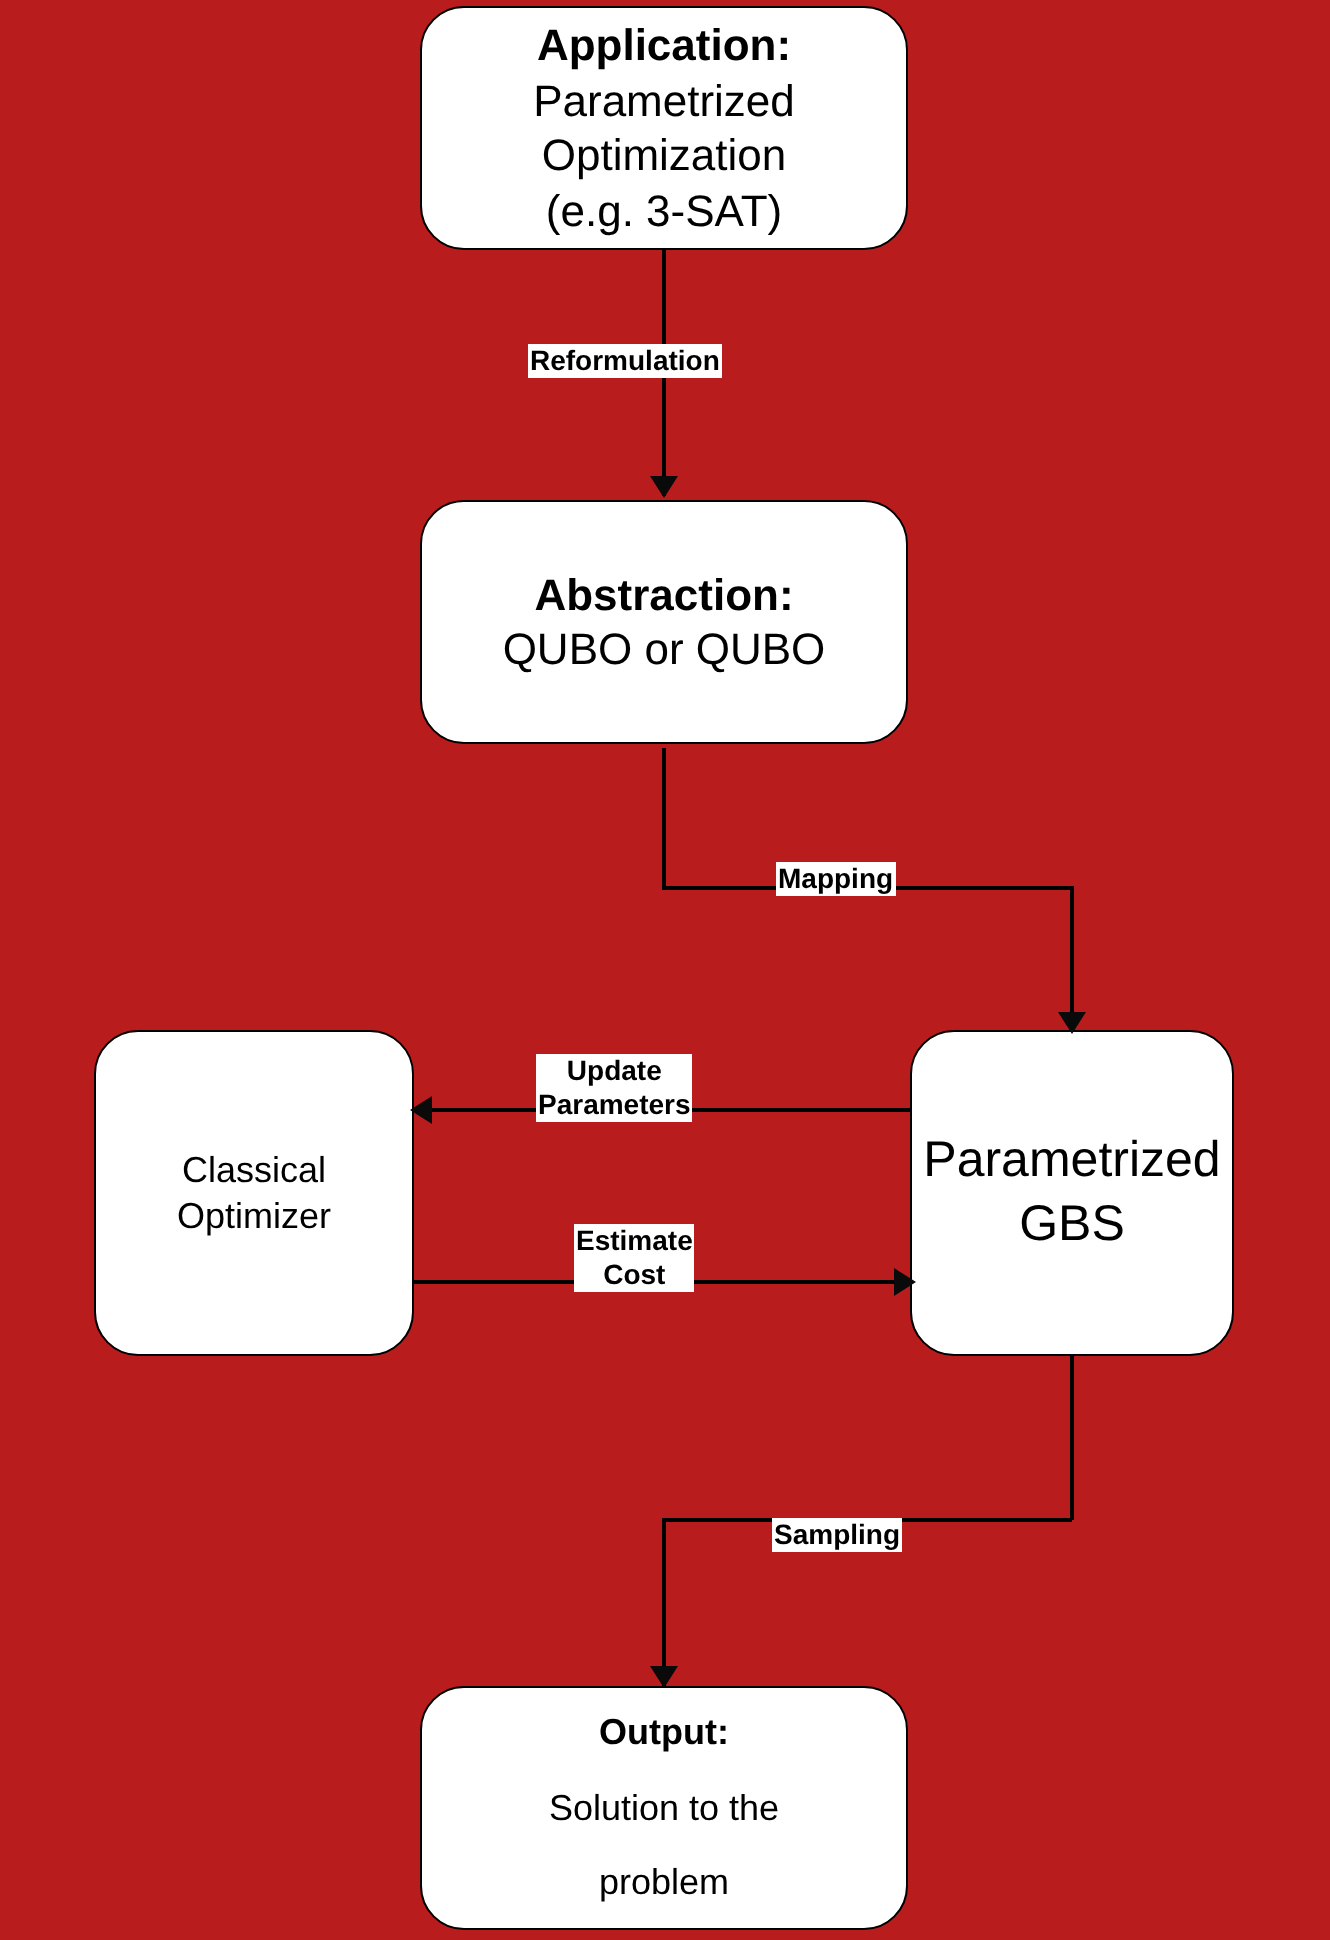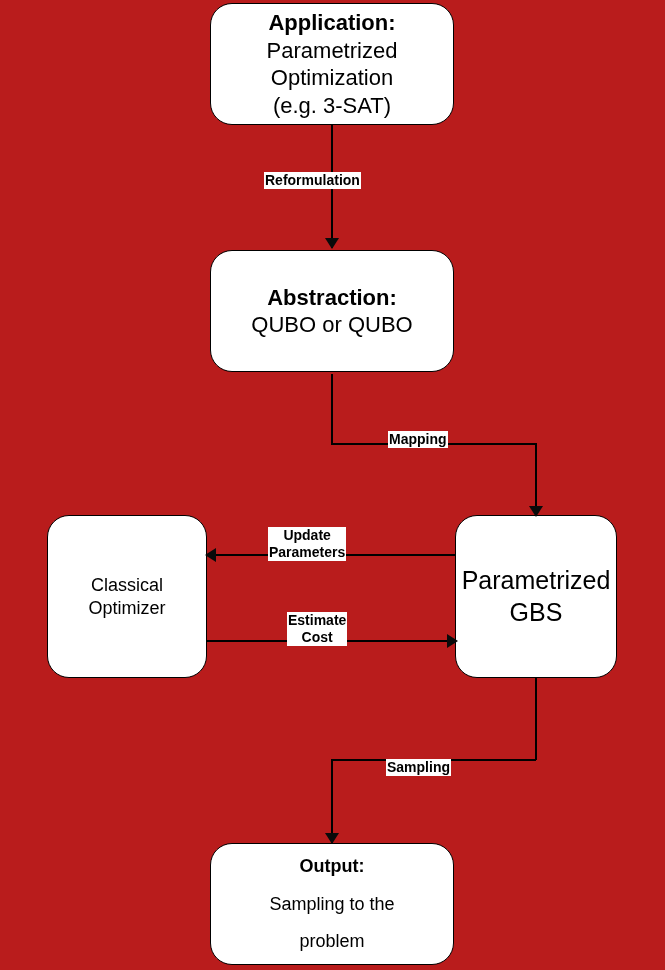--- a/index.html
+++ b/index.html
@@ -122,21 +122,21 @@
     <span class="line">Optimizer</span>
   </div>
 
   <div class="node" style="left:455px; top:515px; width:162px; height:163px; font-size:25px;">
     <span class="line">Parametrized</span>
     <span class="line">GBS</span>
   </div>
 
   <div class="node" style="left:210px; top:843px; width:244px; height:122px; font-size:18px;gap:15px;">
     <span class="line bold">Output:</span>
-    <span class="line">Sampling to the</span>
+    <span class="line">Solution to the</span>
     <span class="line">problem</span>
   </div>
 
   <div class="edge-label" style="left:264px; top:172px;">
     <span class="line">Reformulation</span>
   </div>
 
   <div class="edge-label" style="left:388px; top:431px;">
     <span class="line">Mapping</span>
   </div>

